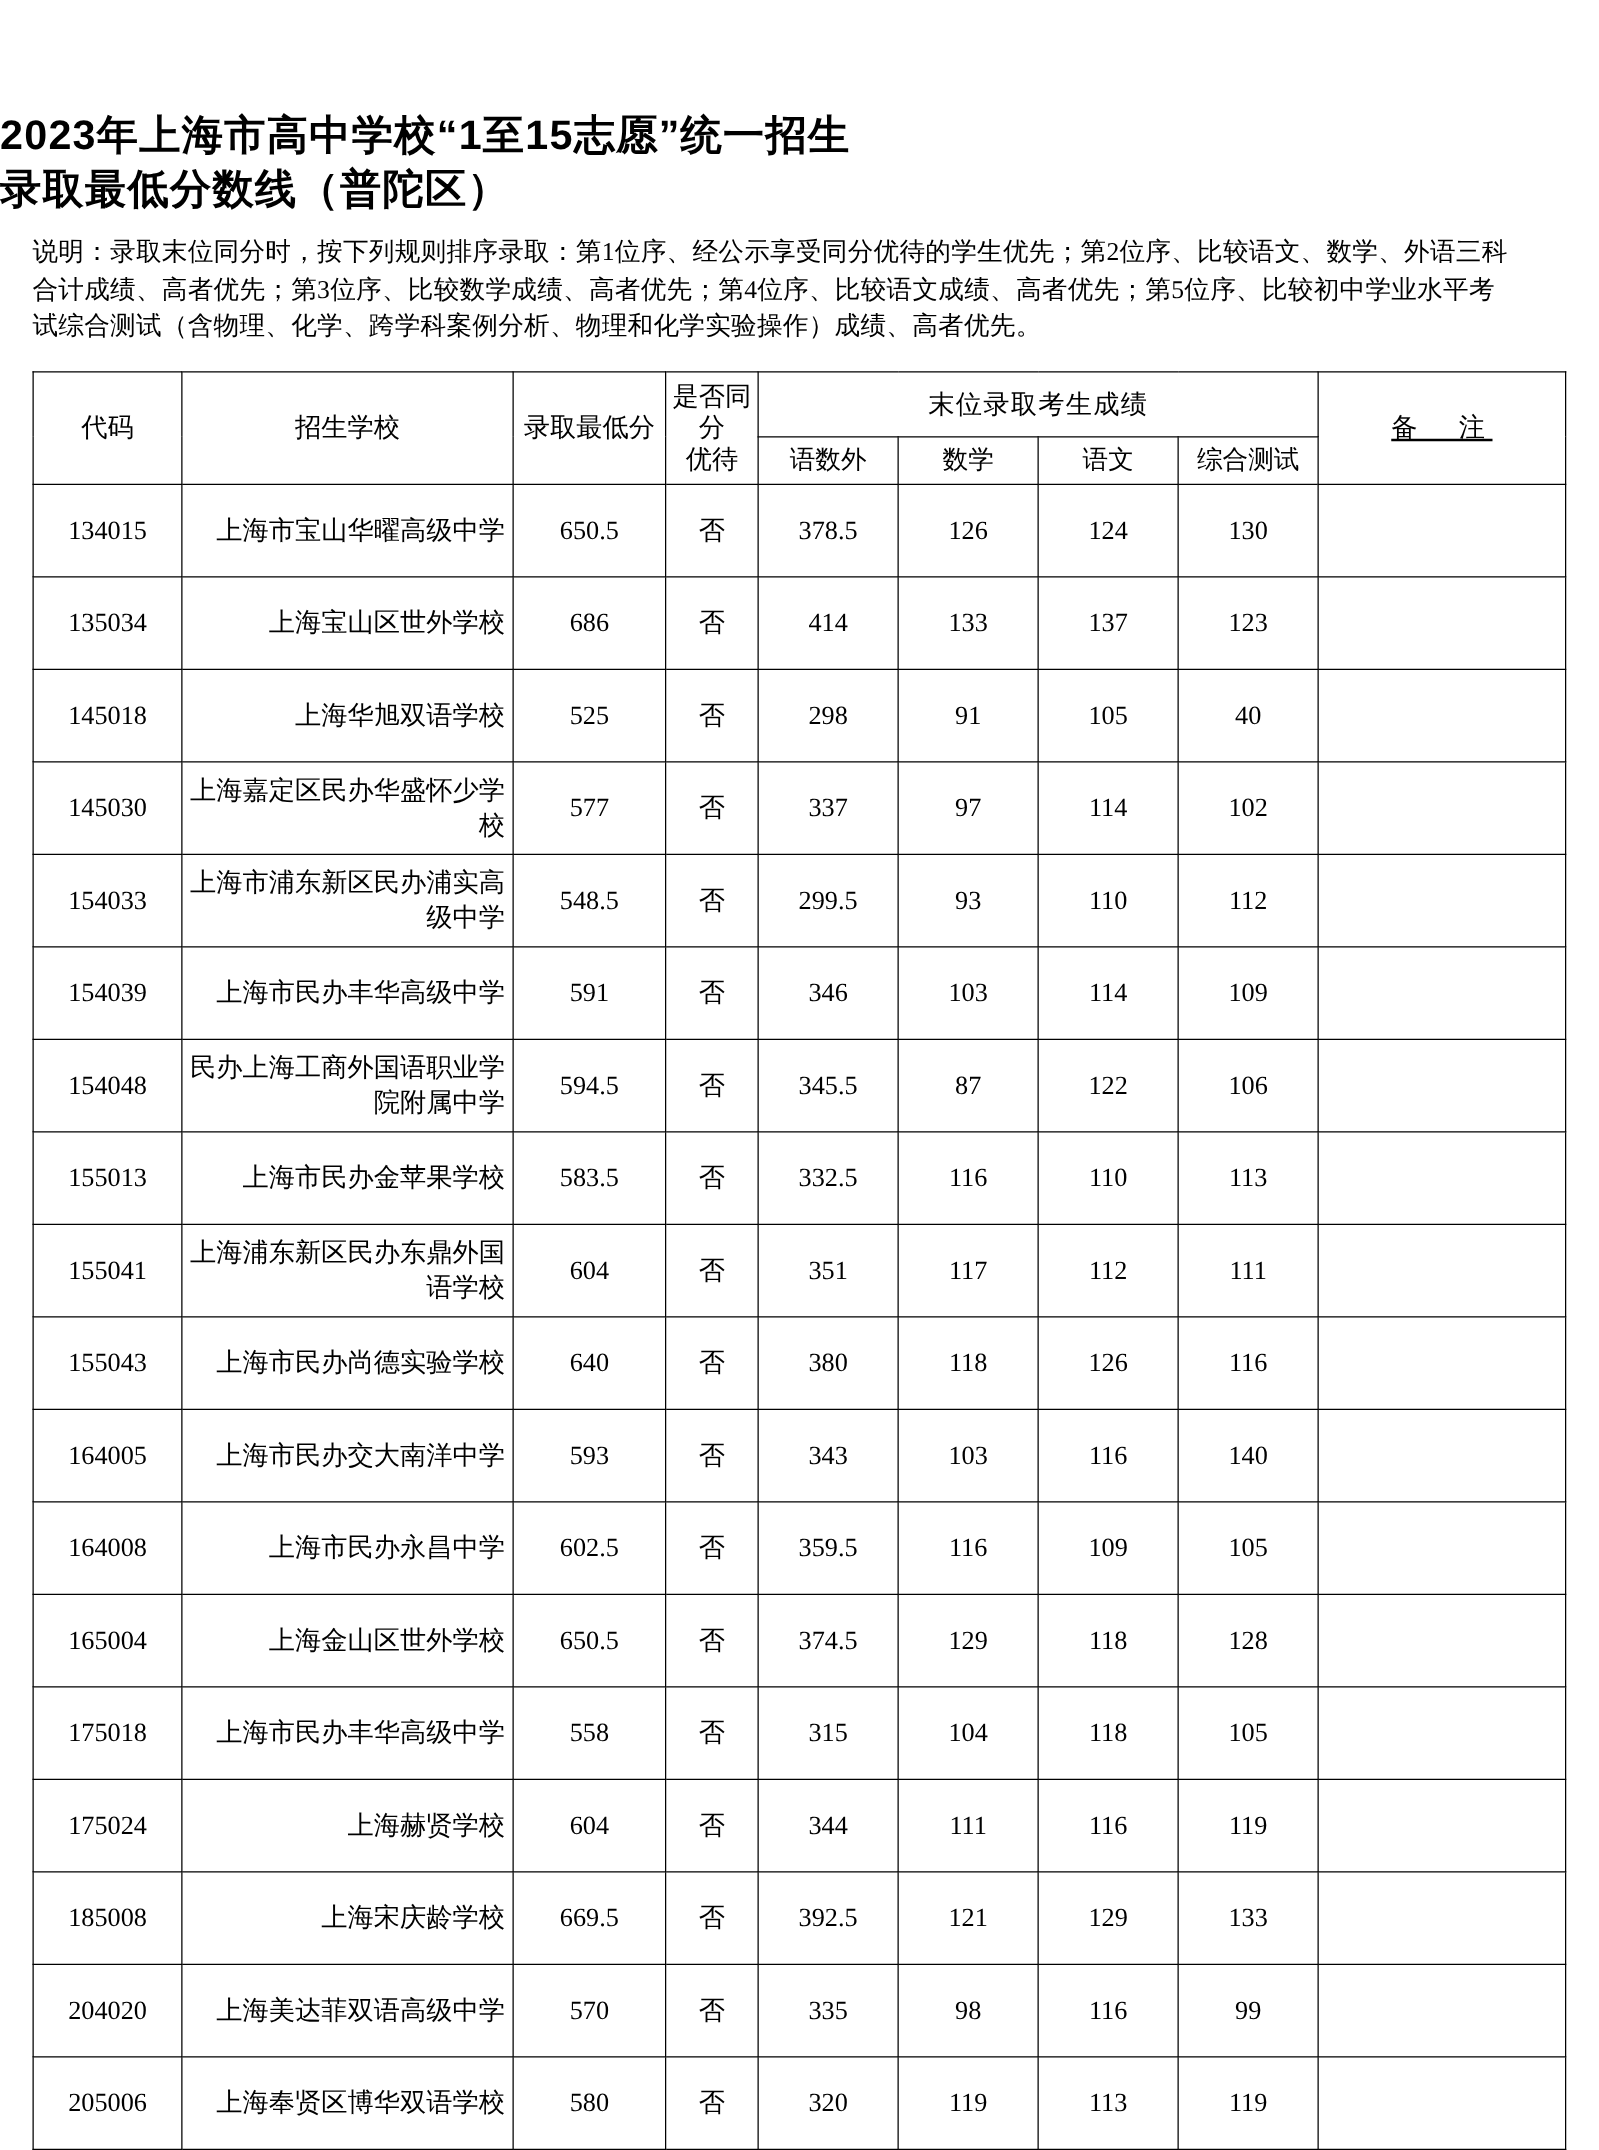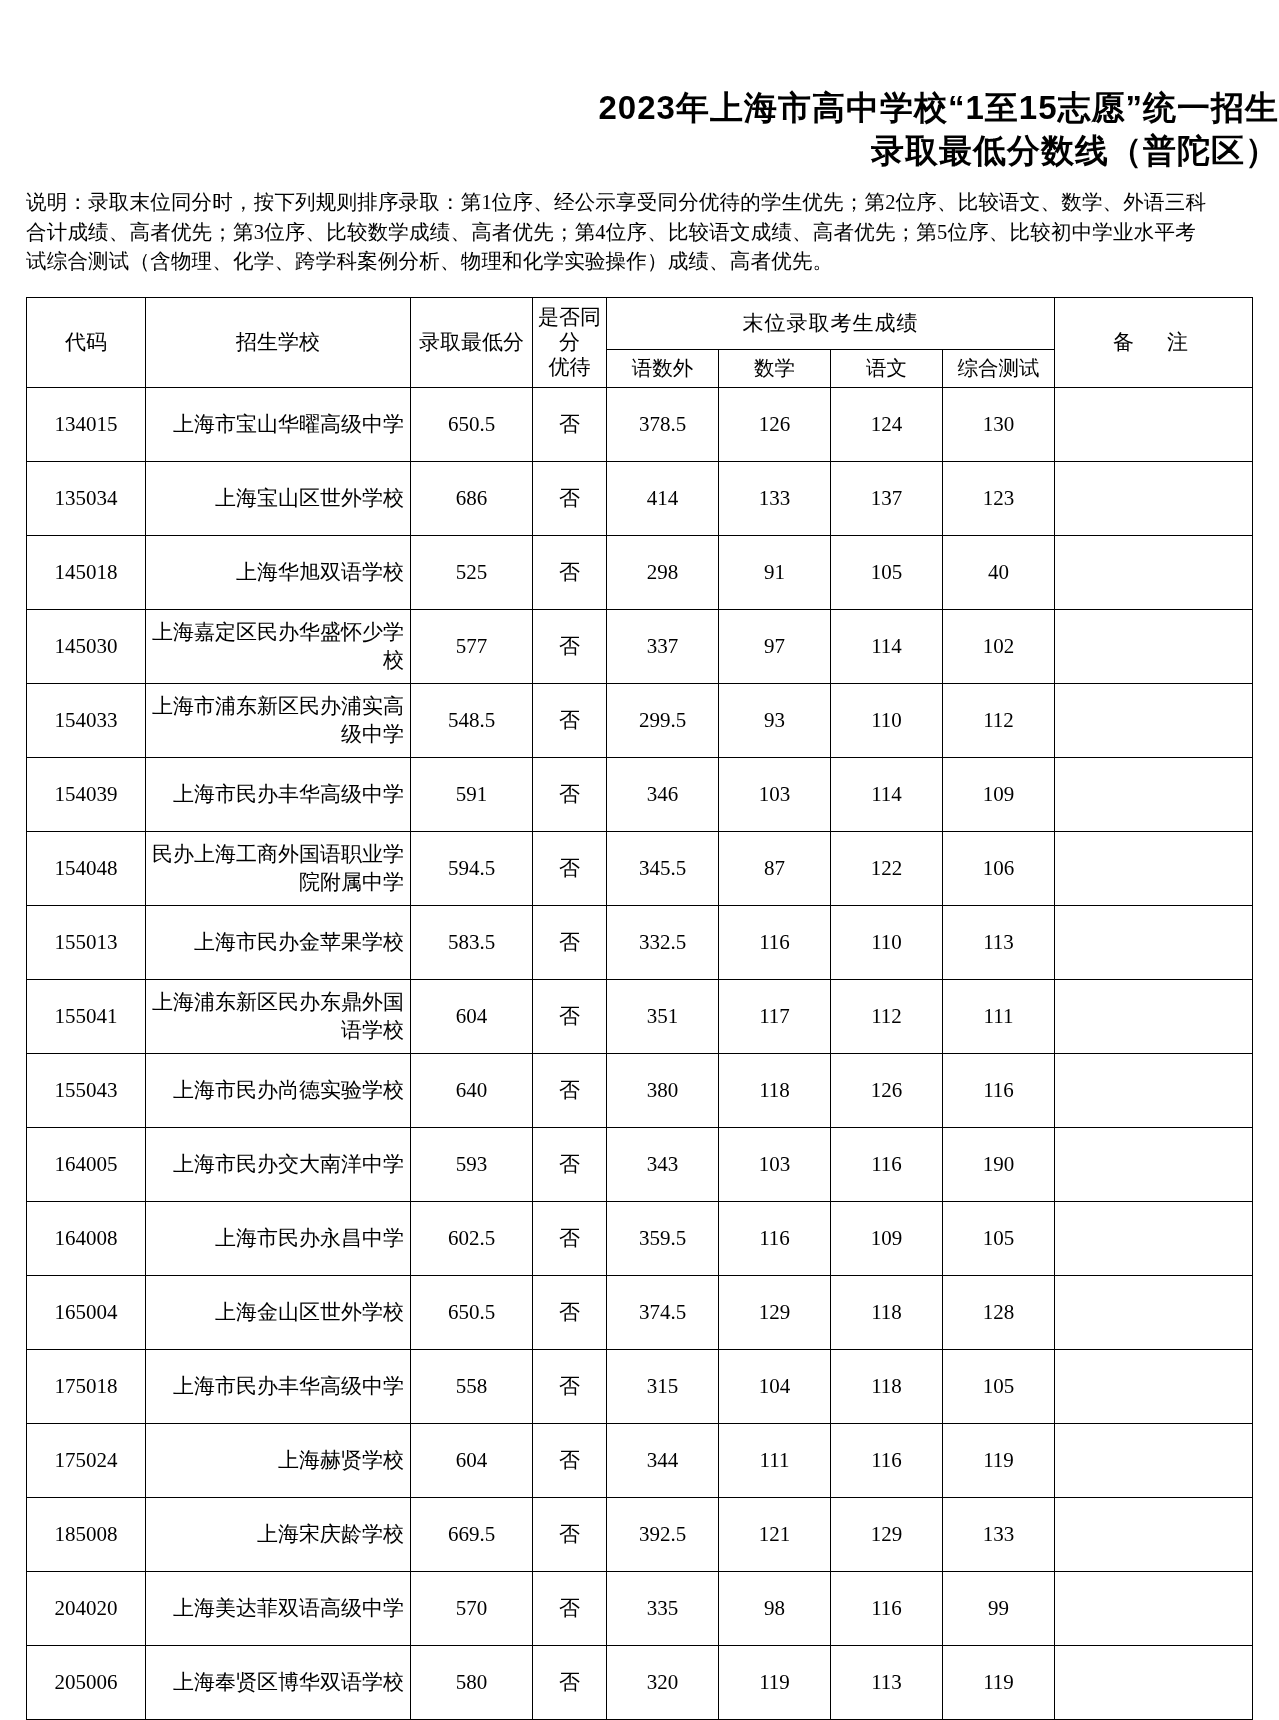--- a/index.html
+++ b/index.html
@@ -16,21 +16,21 @@
   }
   .page {
     width: 1279px;
     min-height: 1720px;
     padding: 0;
     position: relative;
     background: #fff;
   }
   .title-block {
     padding-top: 86px;
-    text-align: right;
+    text-align: left;
   }
   .title-line {
     font-family: "Liberation Sans", "DejaVu Sans", sans-serif;
     font-weight: bold;
     font-size: 33px;
     line-height: 43px;
     letter-spacing: 1px;
     color: #000;
   }
   .note-block {
@@ -60,21 +60,21 @@
   thead th {
     font-size: 21.5px;
     line-height: 27px;
   }
   .th-code       { width: 119px; }
   .th-school     { width: 265px; }
   .th-minscore   { width: 122px; }
   .th-tie        { width: 74px;  font-size: 20px; line-height: 25px; }
   .th-group      { }
   .th-sub        { width: 84px; }
-  .th-remark     { width: 198px; letter-spacing: 6px; }
+  .th-remark     { width: 198px; letter-spacing: 6px; text-decoration: underline; }
   thead tr.row1 th { height: 52px; }
   thead tr.row2 th { height: 38px; font-size: 20.5px; }
   tbody td { height: 74px; }
   tbody td.code-cell   { font-size: 21px; font-family: Liberation Serif, serif; }
   tbody td.school-cell { font-size: 21px; line-height: 28px; padding: 0 6px; text-align: right; }
   tbody td.num-cell    { font-size: 21px; }
   tbody td.tie-cell    { font-size: 21px; }
   tbody td.remark-cell { }
   .group-label { letter-spacing: 1px; }
 </style>
@@ -226,21 +226,21 @@
           <td class="remark-cell"></td>
         </tr>
         <tr>
           <td class="code-cell">164005</td>
           <td class="school-cell">上海市民办交大南洋中学</td>
           <td class="num-cell">593</td>
           <td class="tie-cell">否</td>
           <td class="num-cell">343</td>
           <td class="num-cell">103</td>
           <td class="num-cell">116</td>
-          <td class="num-cell">190</td>
+          <td class="num-cell">140</td>
           <td class="remark-cell"></td>
         </tr>
         <tr>
           <td class="code-cell">164008</td>
           <td class="school-cell">上海市民办永昌中学</td>
           <td class="num-cell">602.5</td>
           <td class="tie-cell">否</td>
           <td class="num-cell">359.5</td>
           <td class="num-cell">116</td>
           <td class="num-cell">109</td>

